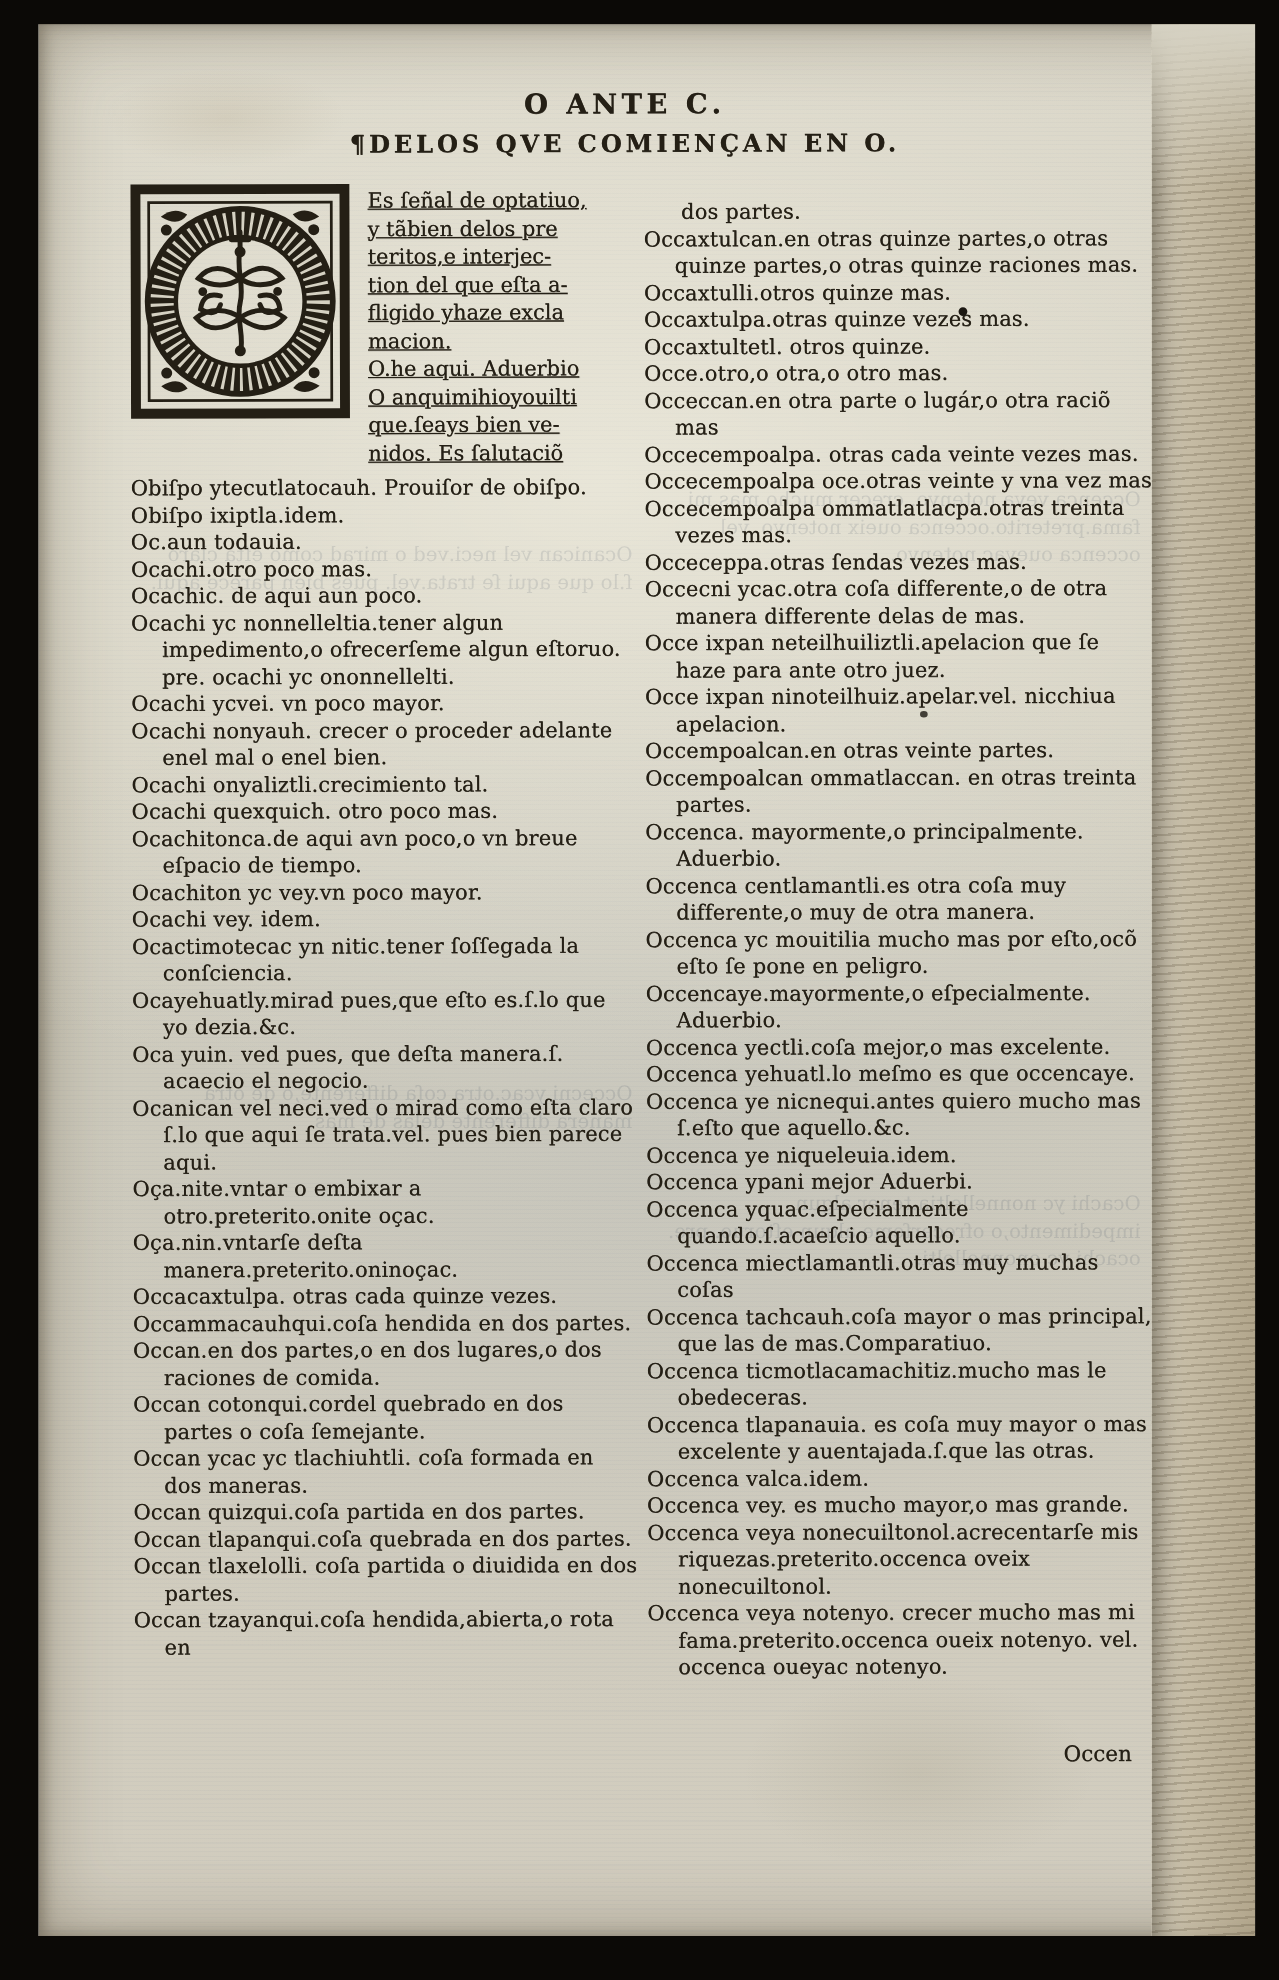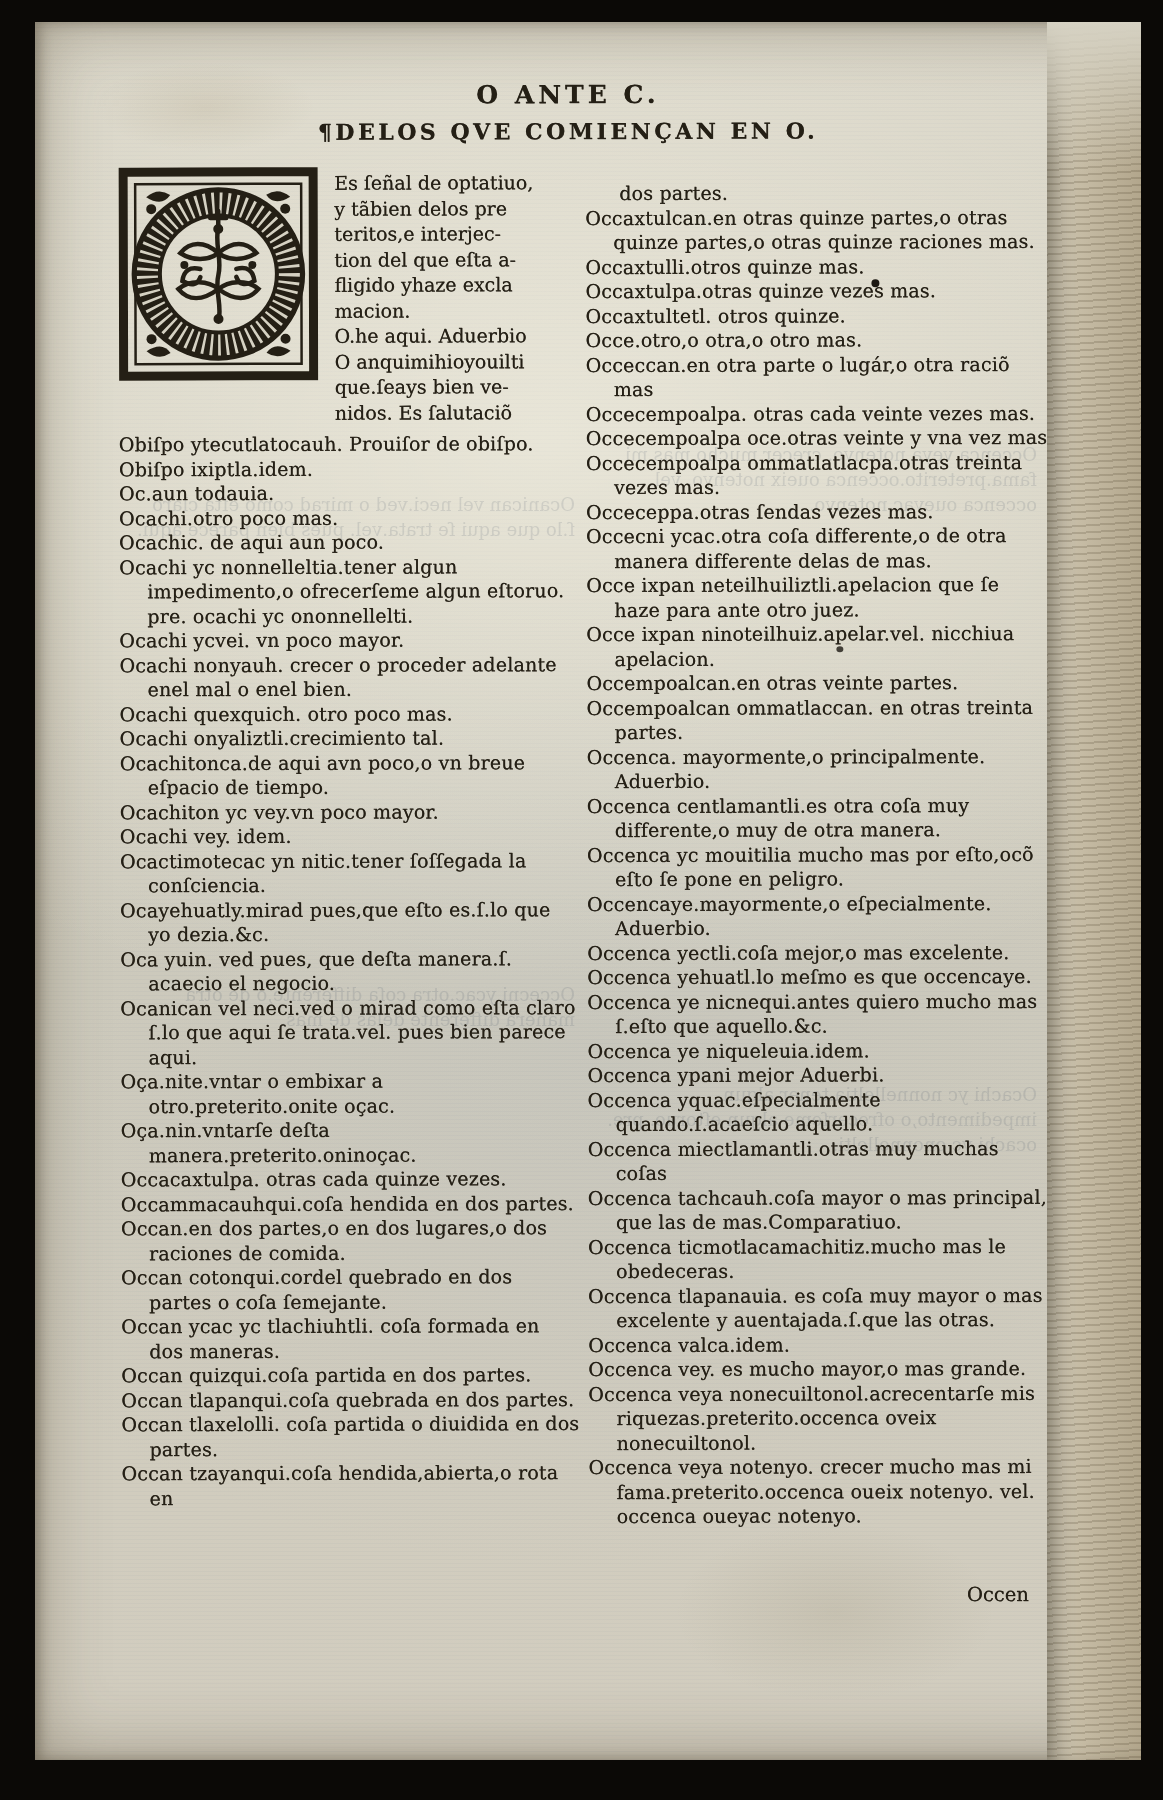--- a/index.html
+++ b/index.html
@@ -26,21 +26,21 @@
     font-size:25px;font-weight:bold;letter-spacing:4px;
   }
   .section-title{
     position:absolute;top:96px;left:60px;width:950px;text-align:center;
     font-size:22px;font-weight:bold;letter-spacing:3.5px;white-space:nowrap;
   }
   .col-left{position:absolute;left:85px;top:144px;width:458px;}
   .col-right{position:absolute;left:552px;top:144px;width:462px;}
   .intro-row{display:flex;margin-bottom:6px;}
   .initial-svg{width:200px;height:214px;flex:0 0 auto;}
-  .intro-text{margin-left:16px;font-size:19px;line-height:25.5px;padding-top:4px;}
+  .intro-text{margin-left:16px;font-size:19px;line-height:25.5px;padding-top:4px;text-decoration:underline;}
   .intro-text div{white-space:nowrap;}
   .entry{font-size:19px;line-height:24.5px;margin:0;text-indent:-28px;padding-left:28px;letter-spacing:0.2px;}
   .entry.cont{text-indent:0;padding-left:34px;margin-top:15px;}
   .catchword{position:absolute;left:552px;top:1562px;width:440px;text-align:right;font-size:19.5px;}
   .fore-edge{
     position:absolute;left:1012px;top:0;width:94px;height:100%;z-index:3;
     background:
       repeating-linear-gradient(176deg, rgba(74,62,40,.20) 0 2px, rgba(0,0,0,0) 2px 7px),
       linear-gradient(90deg,#d0cab9 0%, #c6bca5 35%, #b2a68c 100%);
     box-shadow: inset 16px 0 22px -10px rgba(42,34,18,.5);
@@ -131,22 +131,22 @@
       </div>
       <div>
           <p class="entry">Obiſpo ytecutlatocauh. Prouiſor de obiſpo.</p>
           <p class="entry">Obiſpo ixiptla.idem.</p>
           <p class="entry">Oc.aun todauia.</p>
           <p class="entry">Ocachi.otro poco mas.</p>
           <p class="entry">Ocachic. de aqui aun poco.</p>
           <p class="entry">Ocachi yc nonnelleltia.tener algun impedimento,o ofrecerſeme algun eſtoruo. pre. ocachi yc ononnellelti.</p>
           <p class="entry">Ocachi ycvei. vn poco mayor.</p>
           <p class="entry">Ocachi nonyauh. crecer o proceder adelante enel mal o enel bien.</p>
+          <p class="entry">Ocachi onyaliztli.crecimiento tal.</p>
           <p class="entry">Ocachi quexquich. otro poco mas.</p>
-          <p class="entry">Ocachi onyaliztli.crecimiento tal.</p>
           <p class="entry">Ocachitonca.de aqui avn poco,o vn breue eſpacio de tiempo.</p>
           <p class="entry">Ocachiton yc vey.vn poco mayor.</p>
           <p class="entry">Ocachi vey. idem.</p>
           <p class="entry">Ocactimotecac yn nitic.tener ſoſſegada la conſciencia.</p>
           <p class="entry">Ocayehuatly.mirad pues,que eſto es.ſ.lo que yo dezia.&amp;c.</p>
           <p class="entry">Oca yuin. ved pues, que deſta manera.ſ. acaecio el negocio.</p>
           <p class="entry">Ocanican vel neci.ved o mirad como eſta claro ſ.lo que aqui ſe trata.vel. pues bien parece aqui.</p>
           <p class="entry">Oça.nite.vntar o embixar a otro.preterito.onite oçac.</p>
           <p class="entry">Oça.nin.vntarſe deſta manera.preterito.oninoçac.</p>
           <p class="entry">Occacaxtulpa. otras cada quinze vezes.</p>

